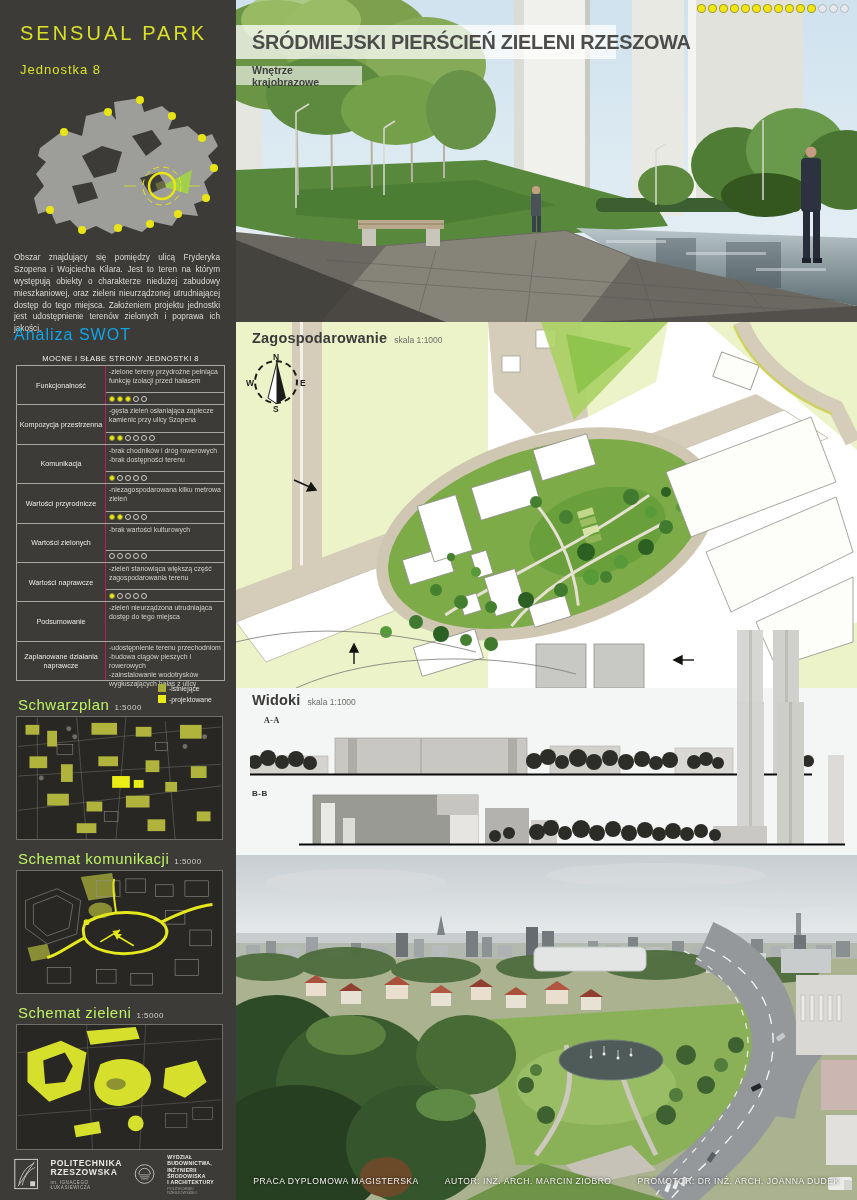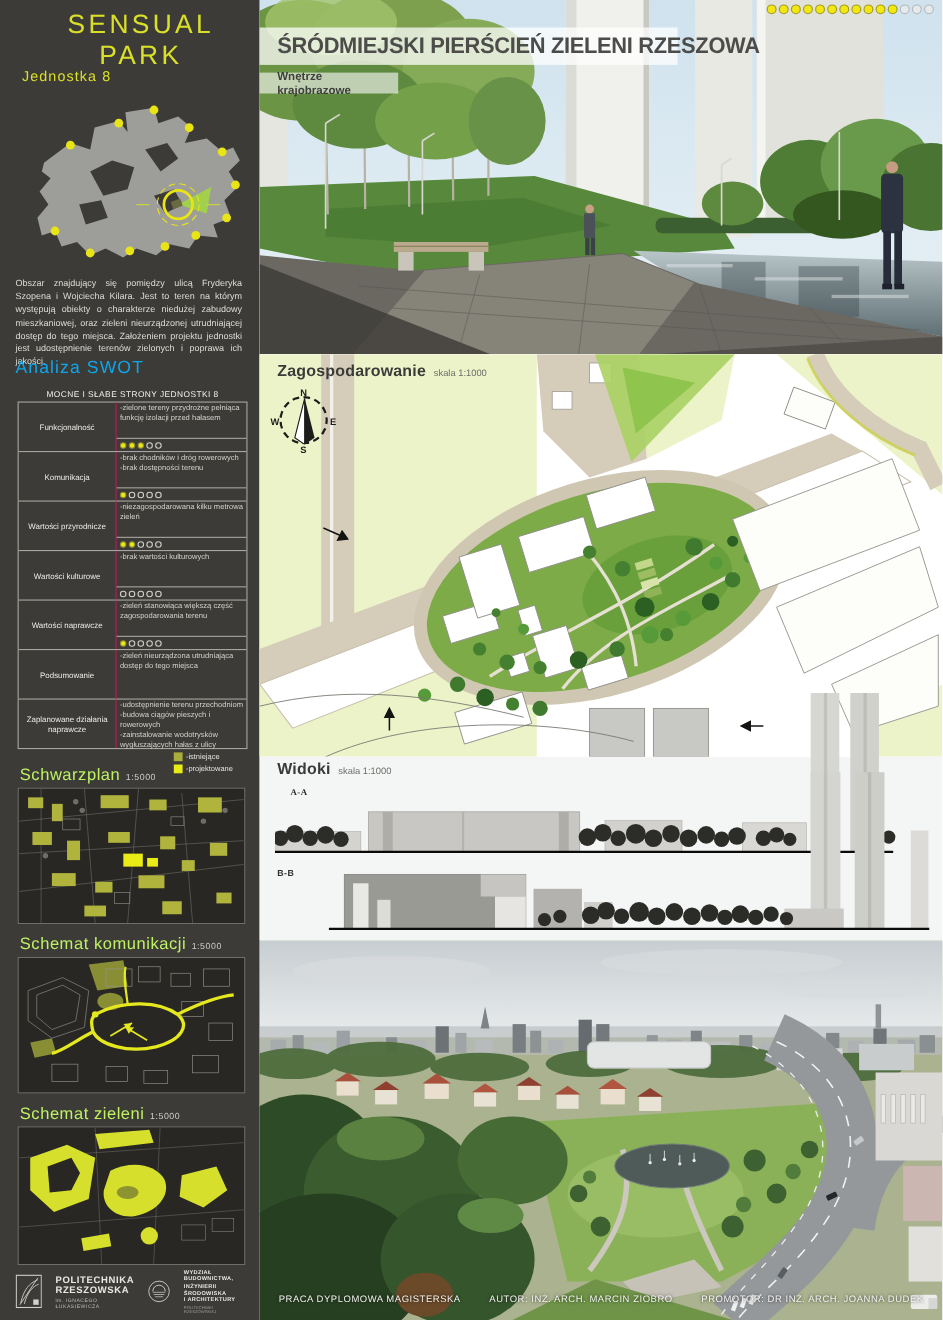--- a/index.html
+++ b/index.html
@@ -2,21 +2,21 @@
 <html><head>
 <meta charset="utf-8">
 <style>
   html,body{margin:0;padding:0;background:#ffffff;}
   #board{position:relative;width:857px;height:1200px;background:#ffffff;overflow:hidden;
          font-family:"Liberation Sans",sans-serif;}
   .abs{position:absolute;}
 
   
   #sidebar{left:0;top:0;width:236px;height:1200px;background:#3d3b38;}
-  .side-title{left:20px;top:9px;font-size:24px;letter-spacing:3px;color:#d9e027;font-weight:400;text-align:center;}
+  .side-title{left:20px;top:22px;font-size:20px;letter-spacing:3px;color:#d9e027;font-weight:400;text-align:center;}
   .side-sub{left:20px;top:62px;font-size:13px;letter-spacing:1px;color:#d9e027;}
   .side-par{left:14px;top:252px;width:206px;font-size:8.2px;line-height:1.45;color:#dcdcd6;
             text-align:justify;}
   .swot-head{left:14px;top:326px;font-size:16px;letter-spacing:1px;color:#0ea5e9;}
   .swot-title{left:16px;top:354px;width:209px;text-align:center;font-size:7.6px;color:#f0f0ec;
               letter-spacing:.4px;}
   #swot{left:16px;top:365px;width:209px;height:316px;display:flex;flex-direction:column;
         border:1px solid #a6a6a0;box-sizing:border-box;}
   .swot-row{flex:1;display:flex;border-bottom:1px solid #a6a6a0;min-height:0;}
   .swot-row:last-child{border-bottom:none;}
@@ -135,20 +135,34 @@
       <div class="swot-rating">
               <span class="rdot fill"></span>
               <span class="rdot fill"></span>
               <span class="rdot fill"></span>
               <span class="rdot"></span>
               <span class="rdot"></span>
             </div>
     </div>
   </div>
 
+  <div class="swot-row">
+    <div class="swot-label">Kompozycja przestrzenna</div>
+    <div class="swot-right">
+      <div class="swot-desc">-gęsta zieleń osłaniająca zaplecze kamienic przy ulicy Szopena</div>
+      <div class="swot-rating">
+              <span class="rdot fill"></span>
+              <span class="rdot fill"></span>
+              <span class="rdot"></span>
+              <span class="rdot"></span>
+              <span class="rdot"></span>
+              <span class="rdot"></span>
+            </div>
+    </div>
+  </div>
 
   <div class="swot-row">
     <div class="swot-label">Komunikacja</div>
     <div class="swot-right">
       <div class="swot-desc">-brak chodników i dróg rowerowych
 -brak dostępności terenu</div>
       <div class="swot-rating">
               <span class="rdot fill"></span>
               <span class="rdot"></span>
               <span class="rdot"></span>
@@ -166,21 +180,21 @@
               <span class="rdot fill"></span>
               <span class="rdot fill"></span>
               <span class="rdot"></span>
               <span class="rdot"></span>
               <span class="rdot"></span>
             </div>
     </div>
   </div>
 
   <div class="swot-row">
-    <div class="swot-label">Wartości kulturowe</div>
+    <div class="swot-label">Wartości zielonych</div>
     <div class="swot-right">
       <div class="swot-desc">-brak wartości kulturowych</div>
       <div class="swot-rating">
               <span class="rdot"></span>
               <span class="rdot"></span>
               <span class="rdot"></span>
               <span class="rdot"></span>
               <span class="rdot"></span>
             </div>
     </div>

